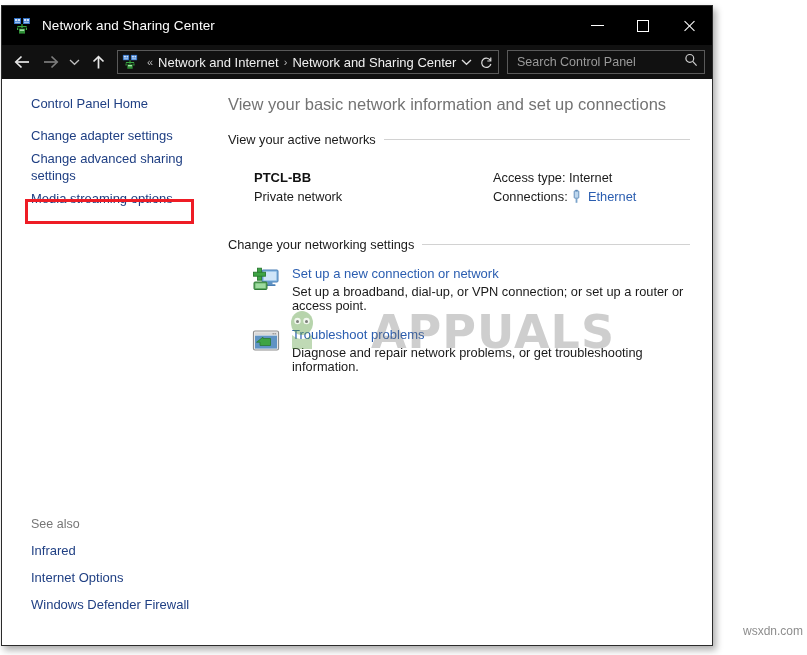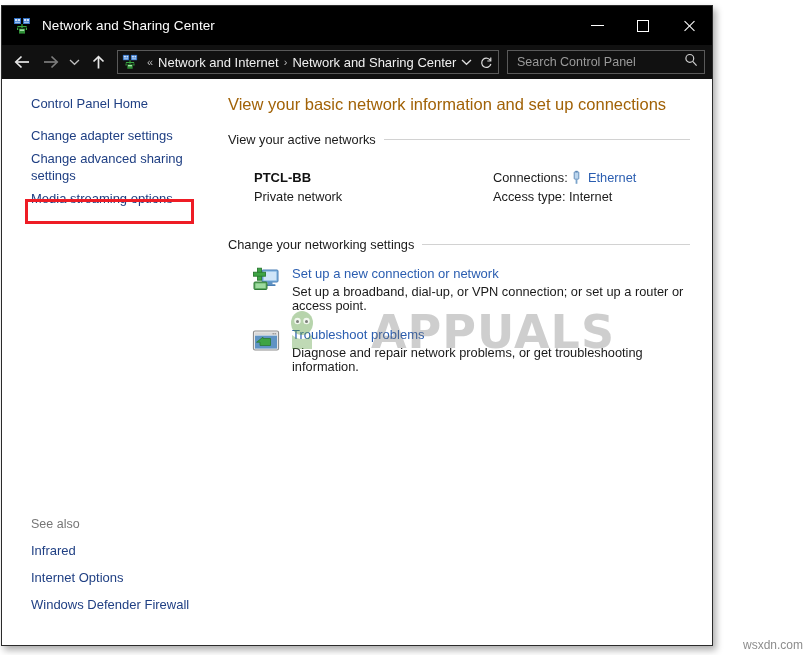--- a/index.html
+++ b/index.html
@@ -194,21 +194,21 @@
   #see-also .side-link { padding: 5px 0 5px 29px; }
 
   
   #content {
     flex: 1 1 auto;
     padding: 14px 22px 0 11px;
     position: relative;
     min-width: 0;
   }
   .page-title {
-    color: #a16207;
+    color: #737373;
     font-size: 16.5px;
     line-height: 22px;
     margin: 0 0 17px 0;
     font-weight: normal;
   }
   .section-head {
     display: flex;
     align-items: center;
     font-size: 12.8px;
     color: #1a1a1a;
@@ -308,21 +308,21 @@
     font-family: "DejaVu Sans", sans-serif;
     font-weight: bold;
     font-size: 46px;
     letter-spacing: 1px;
     color: rgba(110,110,110,0.34);
     margin-left: 48px;
   }
   #watermark .wm-logo { margin: 0 1px 0 0; }
   #corner-watermark {
     position: absolute;
-    right: 4px; bottom: 3px;
+    right: 4px; bottom: 17px;
     font-size: 12px;
     color: #8d8d8d;
     font-family: "Liberation Sans", sans-serif;
   }
 </style>
 </head>
 <body>
 
 <div id="root">
 
@@ -464,33 +464,33 @@
         </div>
 
         <div id="active-networks">
           <div class="net-left">
             <div class="net-name">PTCL-BB</div>
             <div class="net-sub">Private network</div>
           </div>
           <div class="net-divider"></div>
           <div class="net-right">
             <div class="net-row">
+              <span class="lbl">Access type:</span>
+              <span class="val">Internet</span>
+            </div>
+            <div class="net-row">
               <span class="lbl">Connections:</span>
               <span class="eth-icon">
                 <svg width="15" height="15" viewBox="0 0 15 15">
                   <rect x="5.2" y="1.8" width="4.6" height="7.4" rx="0.8" fill="#bcd6ee" stroke="#5b87b5" stroke-width="0.9"></rect>
                   <rect x="6.4" y="0.8" width="2.2" height="1.6" fill="#5b87b5"></rect>
                   <rect x="6.6" y="9.2" width="1.8" height="4.6" fill="#7aa4cb"></rect>
                 </svg>
               </span>
               <a class="lnk" href="#">Ethernet</a>
-            </div>
-            <div class="net-row">
-              <span class="lbl">Access type:</span>
-              <span class="val">Internet</span>
             </div>
           </div>
         </div>
 
         <div id="net-settings">
           <div class="section-head">
             <span>Change your networking settings</span>
             <span class="rule"></span>
           </div>
 

